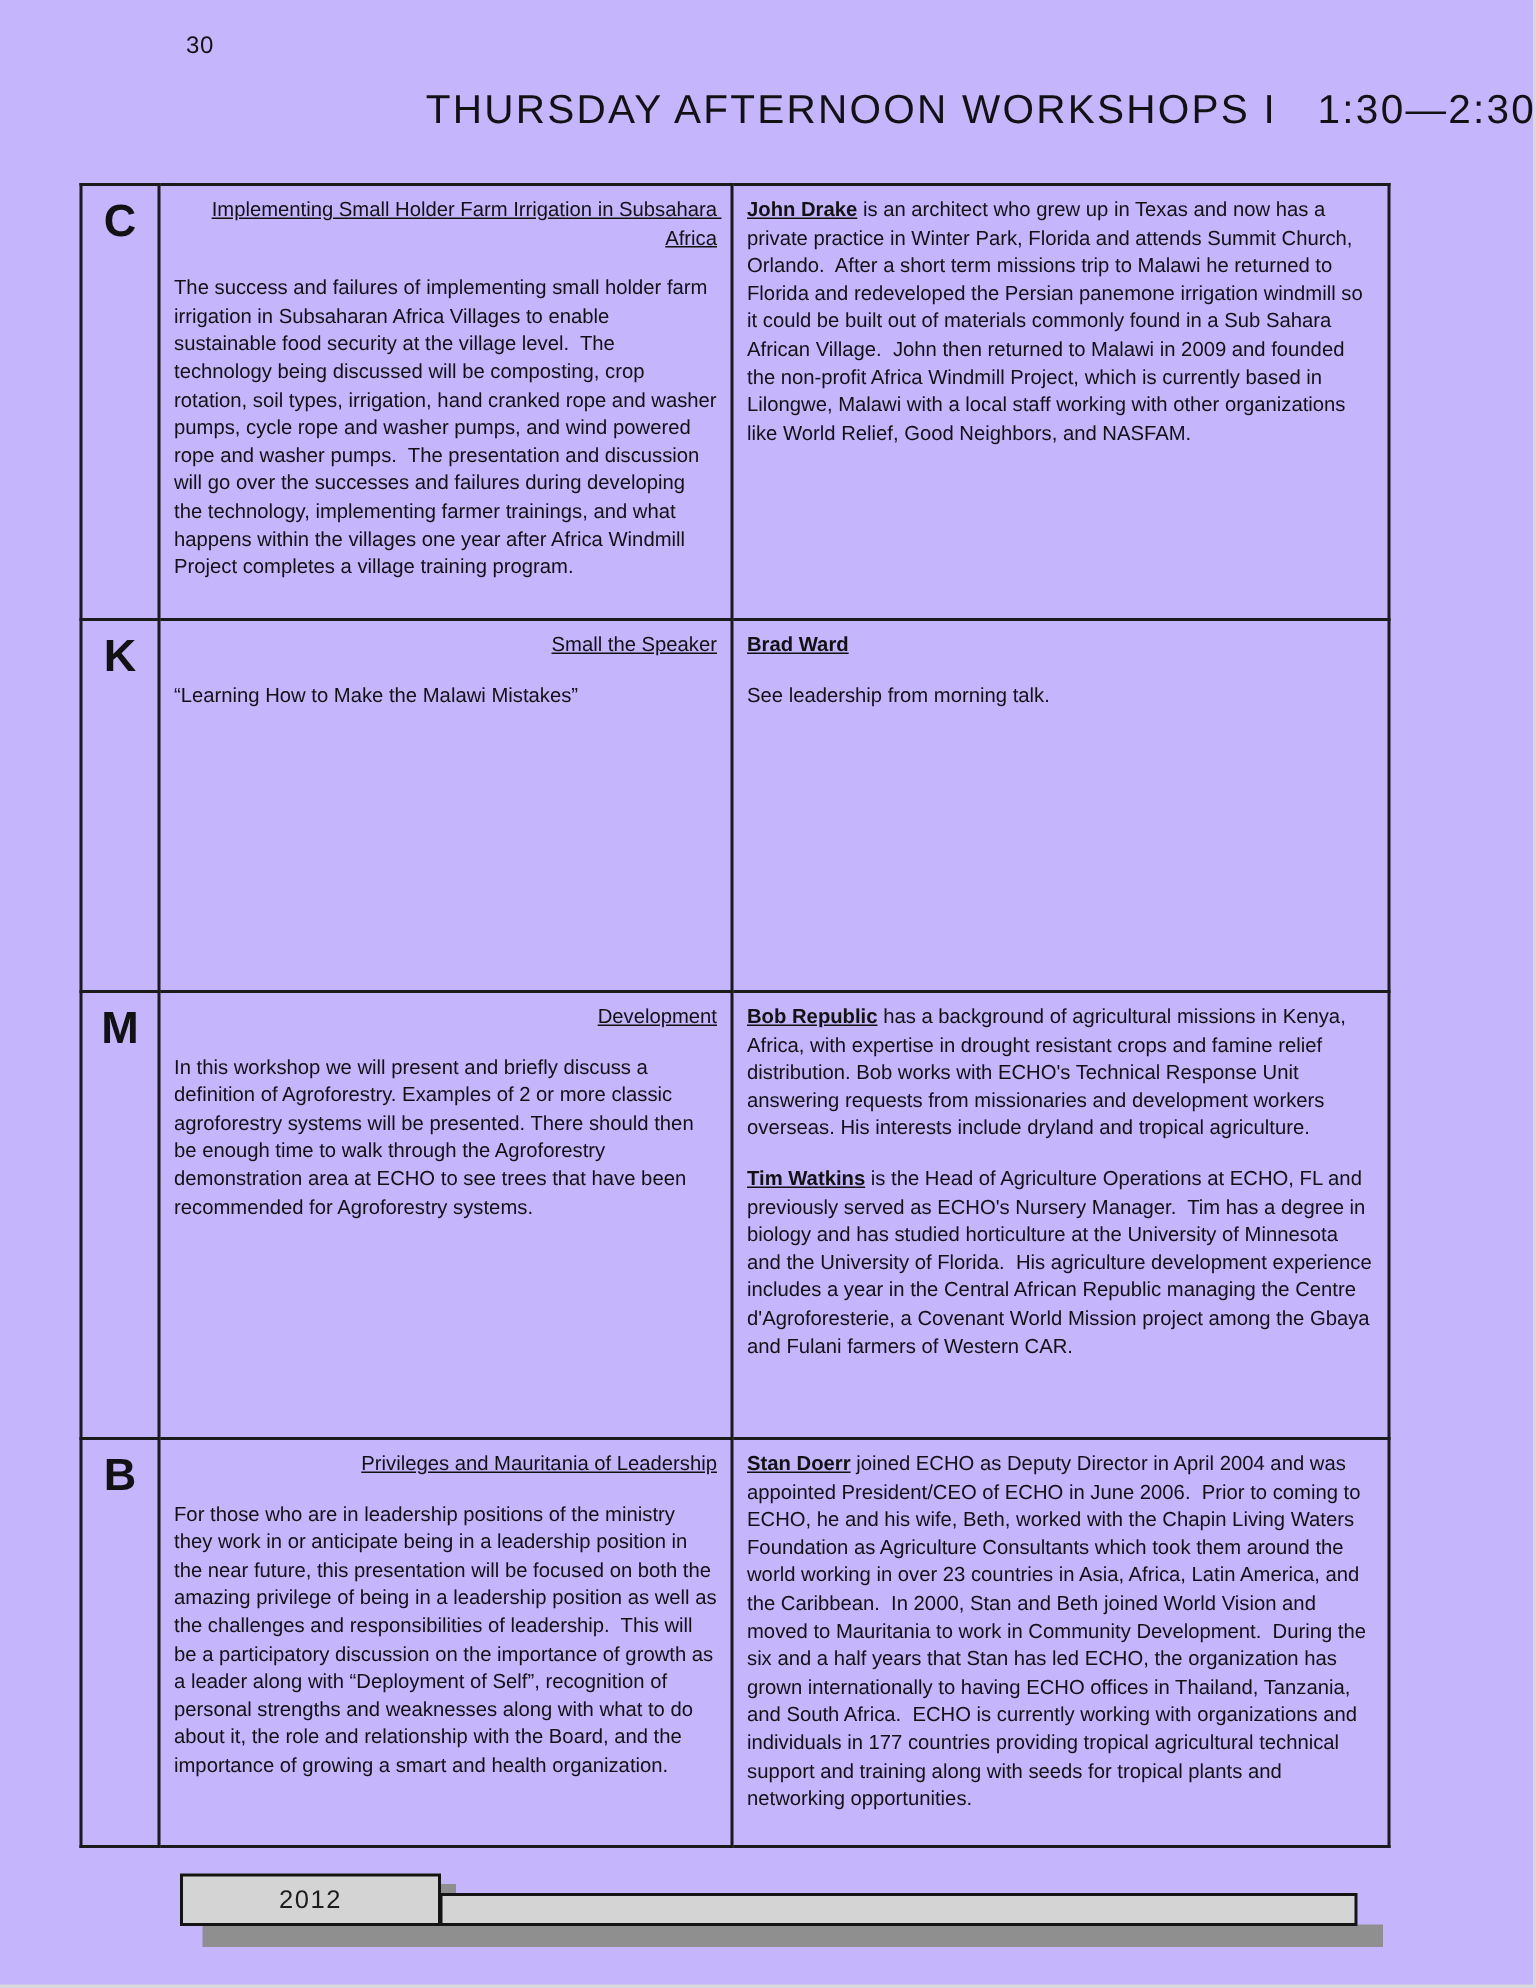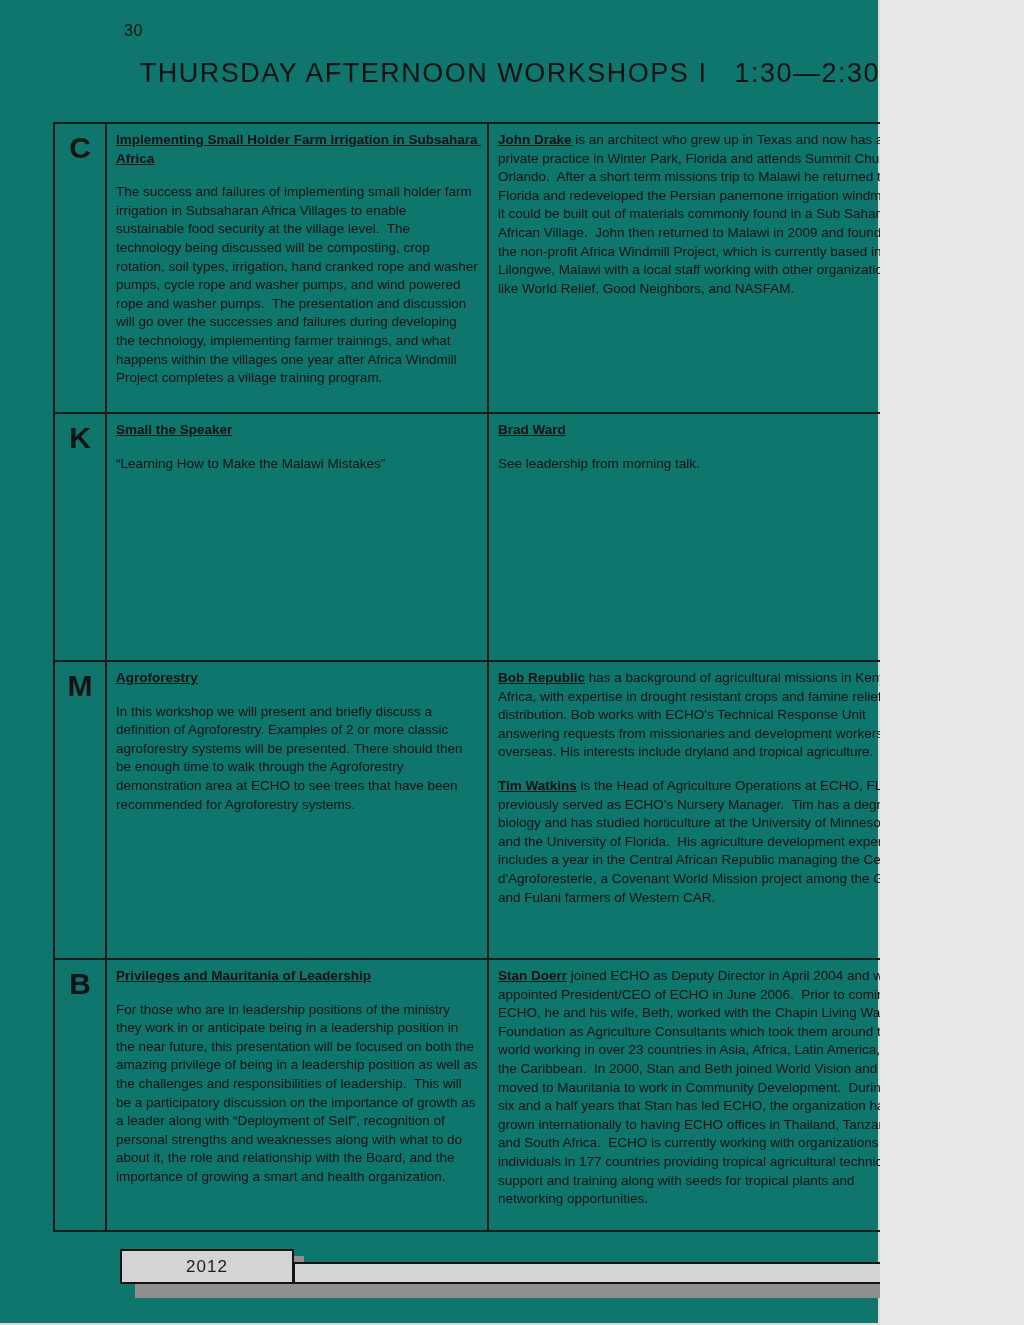--- a/index.html
+++ b/index.html
@@ -1,17 +1,17 @@
 <!DOCTYPE html>
 <html><head>
 <meta charset="utf-8">
 <style>
   html, body { margin:0; padding:0; background:#e9e9e9; }
   .page {
-    position:relative; width:880px; height:1325px; background:#0f766e;
+    position:relative; width:1024px; height:1325px; background:#c4b5fd;
     font-family:"Liberation Sans", sans-serif; color:#121212; overflow:hidden;
     box-shadow: inset -2px -2px 0 #d9d9d9;
   }
   .page-number { position:absolute; left:124px; top:22px; font-size:16px; letter-spacing:0.5px; }
   .page-title {
     position:absolute; top:58px; left:0; width:100%; margin:0; text-align:right;
     font-size:27px; font-weight:500; letter-spacing:1.5px; white-space:pre;
     font-family:"Liberation Sans", sans-serif;
   }
   table.workshops-table {
@@ -22,21 +22,21 @@
   .col-desc   { width:382px; }
   .col-bio    { width:438px; }
   table.workshops-table td {
     border:2.5px solid #1b1b1b; vertical-align:top; padding:7px 9px 6px 9px;
     overflow:hidden;
   }
   td.letter-cell {
     font-size:30px; font-weight:bold; text-align:center; padding-top:3px; line-height:34px;
   }
   .cell p { margin:0 0 15px 0; font-size:13.5px; line-height:18.6px; white-space:pre-wrap; }
-  .ws-title    { font-weight:bold; text-decoration:underline; }
+  .ws-title    { font-weight:normal; text-decoration:underline;text-align:right; }
   .ws-quote    { font-weight:normal; }
   .speaker-name{ font-weight:bold; text-decoration:underline; }
 
   
   .footer-graphic { position:absolute; left:120px; top:1249px; width:805px; height:52px;padding-left:32px; }
   .fg-shadow {
     position:absolute; left:15px; top:34px; width:787px; height:15px; background:#8f8f8f; z-index:0;
   }
   .fg-step-shadow {
     position:absolute; left:174px; top:7px; width:10px; height:9px; background:#8f8f8f; z-index:1;
@@ -88,21 +88,21 @@
         </td>
         <td class="cell">
           <p><span class="speaker-name">Brad Ward</span></p>
           <p>See leadership from morning talk.</p>
         </td>
       </tr>
 
       <tr style="height:298px;">
         <td class="letter-cell">M</td>
         <td class="cell">
-          <p class="ws-title">Agroforestry</p>
+          <p class="ws-title">Development</p>
           <p class="ws-body">In this workshop we will present and briefly discuss a definition of Agroforestry. Examples of 2 or more classic agroforestry systems will be presented. There should then be enough time to walk through the Agroforestry demonstration area at ECHO to see trees that have been recommended for Agroforestry systems.</p>
         </td>
         <td class="cell">
           <p><span class="speaker-name">Bob Republic</span><span> has a background of agricultural missions in Kenya, Africa, with expertise in drought resistant crops and famine relief distribution. Bob works with ECHO's Technical Response Unit answering requests from missionaries and development workers overseas. His interests include dryland and tropical agriculture.</span></p>
           <p><span class="speaker-name">Tim Watkins</span><span> is the Head of Agriculture Operations at ECHO, FL and previously served as ECHO's Nursery Manager.  Tim has a degree in biology and has studied horticulture at the University of Minnesota and the University of Florida.  His agriculture development experience includes a year in the Central African Republic managing the Centre d'Agroforesterie, a Covenant World Mission project among the Gbaya and Fulani farmers of Western CAR.</span></p>
         </td>
       </tr>
 
       <tr style="height:270px;">
         <td class="letter-cell">B</td>

